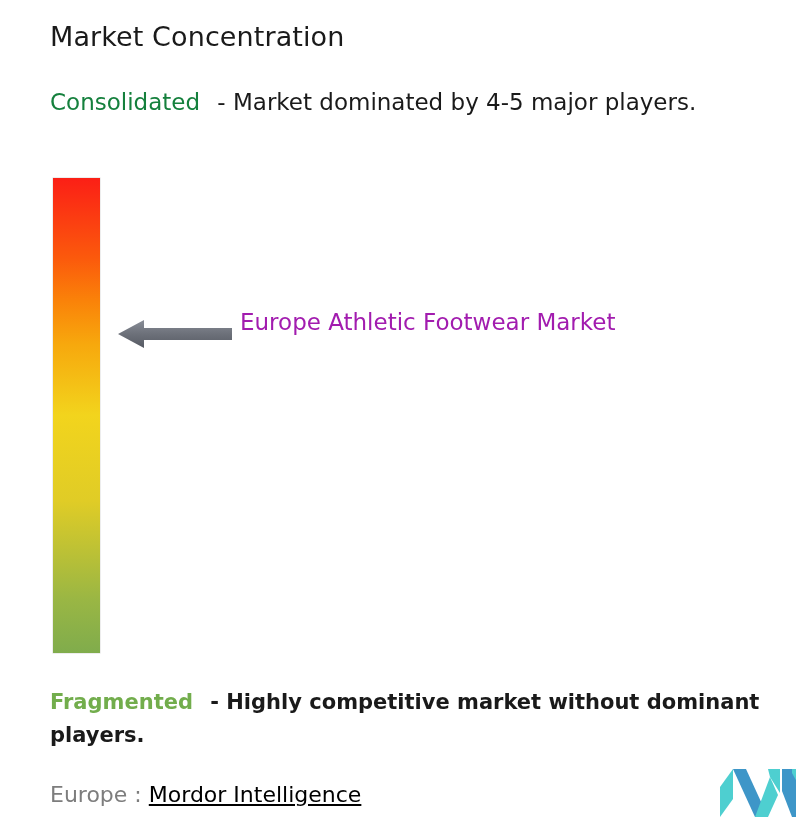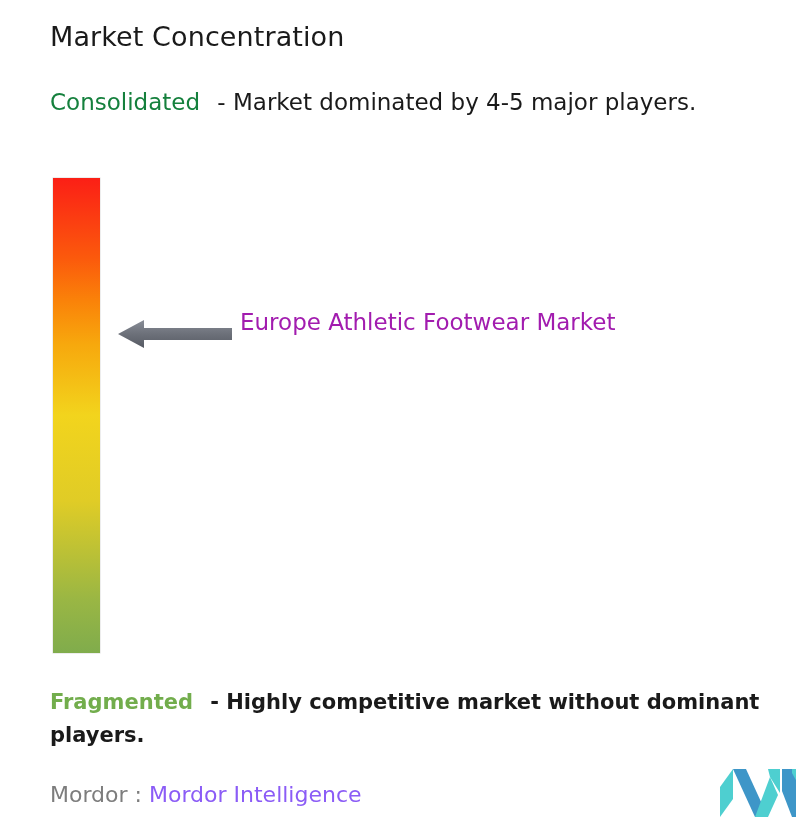--- a/index.html
+++ b/index.html
@@ -120,21 +120,21 @@
   .source-note {
     position: absolute;
     left: 22px;
     top: 780px;
     font-size: 22px;
     line-height: 30px;
     color: #7d7d7d;
     white-space: nowrap;
   }
   .source-note .source-label { color: #7d7d7d; }
-  .source-note .source-value { color: #8b5cf6; }
+  .source-note .source-value { color: #000000; text-decoration: underline; }
 
   
   .brand-logo {
     position: absolute;
     left: 692px;
     top: 769px;
     width: 84px;
     height: 48px;
   }
 </style>
@@ -164,21 +164,21 @@
     </svg>
   </div>
 
   <div class="callout-label">Europe Athletic Footwear Market</div>
 
   <div class="legend-bottom">
     <span class="term">Fragmented</span><span class="legend-gap"></span><span> - </span><span>Highly competitive market without dominant players.</span>
   </div>
 
   <div class="source-note">
-    <span class="source-label">Mordor :</span>
+    <span class="source-label">Europe :</span>
     <span class="source-value">Mordor Intelligence</span>
   </div>
 
   <div class="brand-logo">
     <svg width="84" height="48" viewBox="0 0 84 48" xmlns="http://www.w3.org/2000/svg">
 
       <polygon points="0,48 0,18 13,0 13,30" fill="#4ECFD0"></polygon>
 
       <polygon points="13,0 26,0 48,48 35,48" fill="#3E96C8"></polygon>
 

